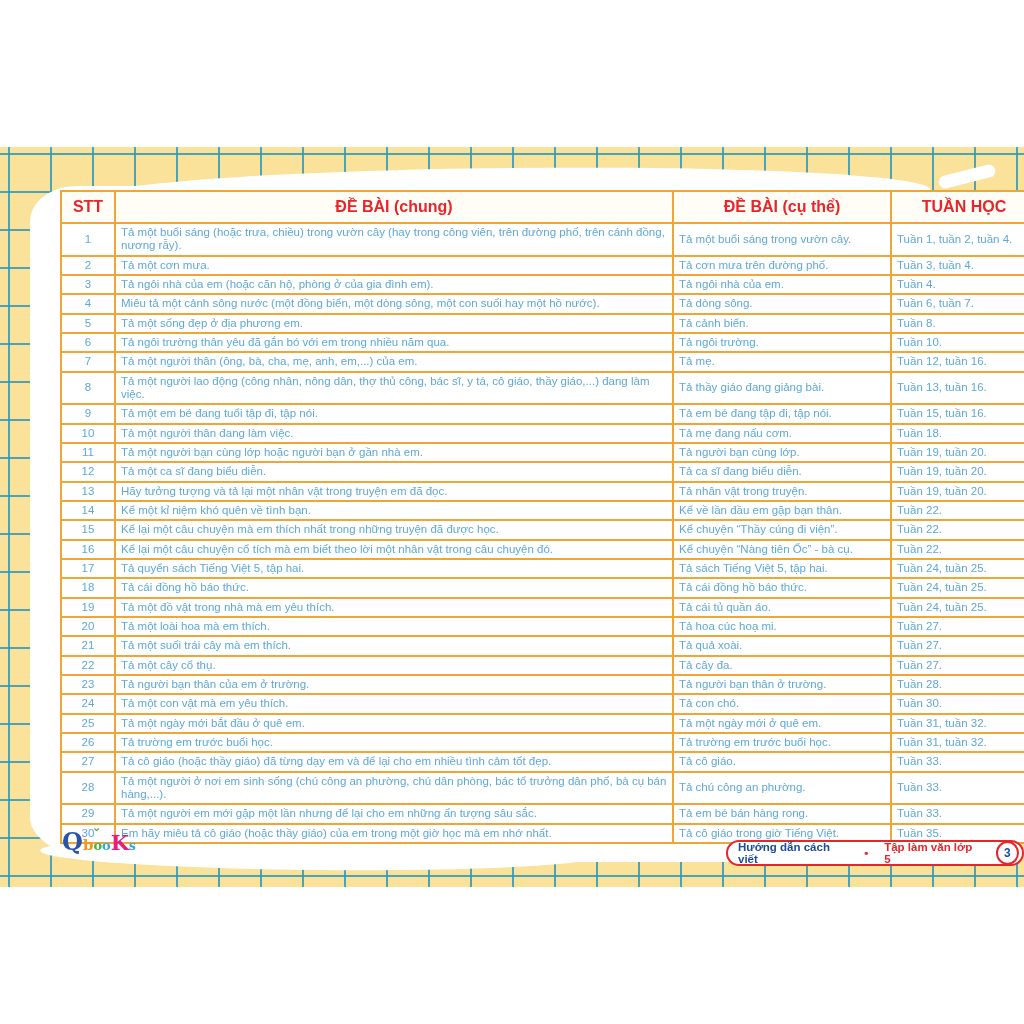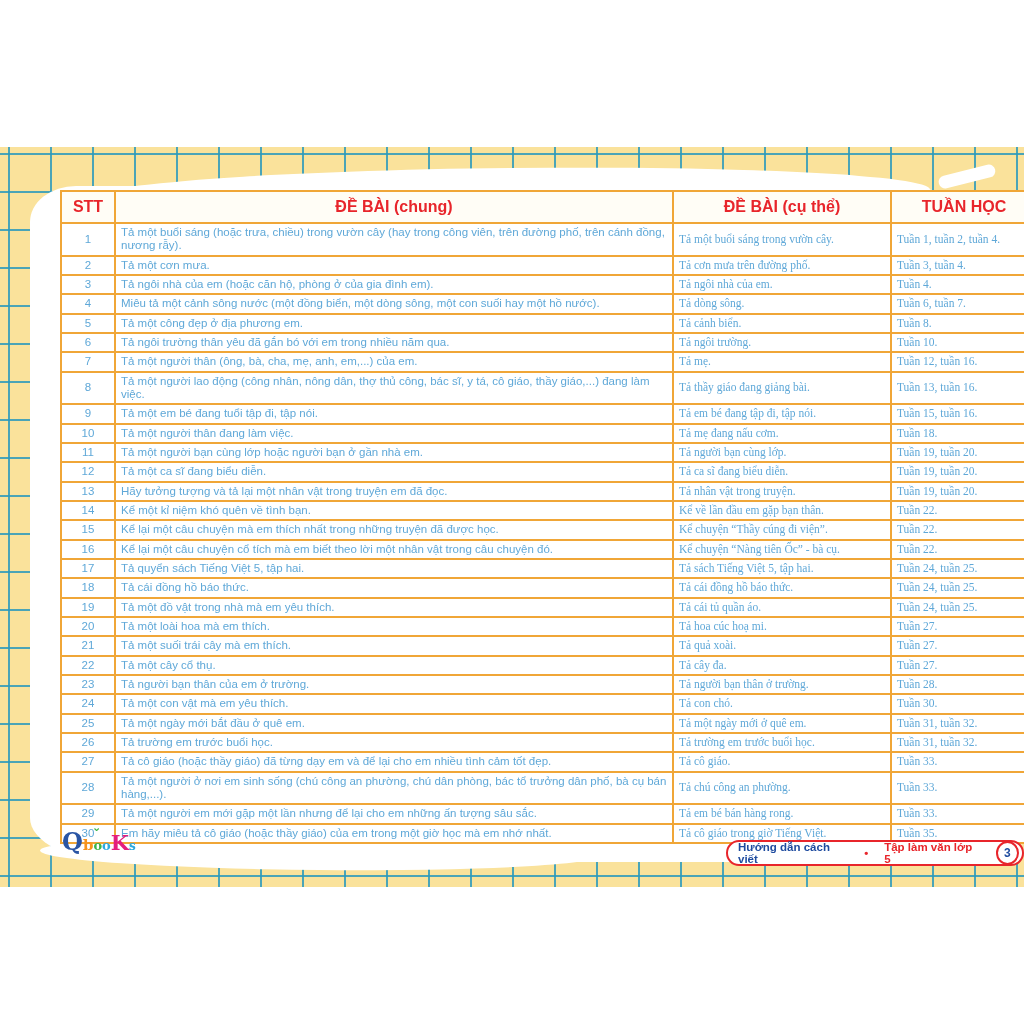--- a/index.html
+++ b/index.html
@@ -53,21 +53,21 @@
   }
   td{
     color:#5fa8d8;font-size:11.5px;line-height:1.16;
     padding:2px 5px;background:#ffffff;
   }
   td.c-stt{text-align:center;width:44px;}
   th.c-stt{width:44px;}
   th.c-gen, td.c-gen{width:548px;}
   th.c-spec, td.c-spec{width:208px;}
   th.c-week, td.c-week{width:136px;}
-  td.c-spec, td.c-week{white-space:nowrap;overflow:hidden;font-family:Liberation Serif, serif;}
+  td.c-spec, td.c-week{white-space:nowrap;overflow:hidden;}
   
   .footer{
     position:absolute;left:726px;top:840px;height:22px;
     background:#ffffff;border:2px solid #e8252b;border-radius:14px;
     display:flex;align-items:center;padding:0 3px 0 10px;gap:16px;
     font-size:11.5px;font-weight:bold;
   }
   .footer .f-left{color:#1e4b9f;}
   .footer .f-dot{color:#e8252b;}
   .footer .f-right{color:#e8252b;}
@@ -129,21 +129,21 @@
           <td class="c-week">Tuần 4.</td>
         </tr>
         <tr>
           <td class="c-stt">4</td>
           <td class="c-gen">Miêu tả một cảnh sông nước (một đồng biển, một dòng sông, một con suối hay một hồ nước).</td>
           <td class="c-spec">Tả dòng sông.</td>
           <td class="c-week">Tuần 6, tuần 7.</td>
         </tr>
         <tr>
           <td class="c-stt">5</td>
-          <td class="c-gen">Tả một công đẹp ở địa phương em.</td>
+          <td class="c-gen">Tả một sống đẹp ở địa phương em.</td>
           <td class="c-spec">Tả cảnh biển.</td>
           <td class="c-week">Tuần 8.</td>
         </tr>
         <tr>
           <td class="c-stt">6</td>
           <td class="c-gen">Tả ngôi trường thân yêu đã gắn bó với em trong nhiều năm qua.</td>
           <td class="c-spec">Tả ngôi trường.</td>
           <td class="c-week">Tuần 10.</td>
         </tr>
         <tr>

